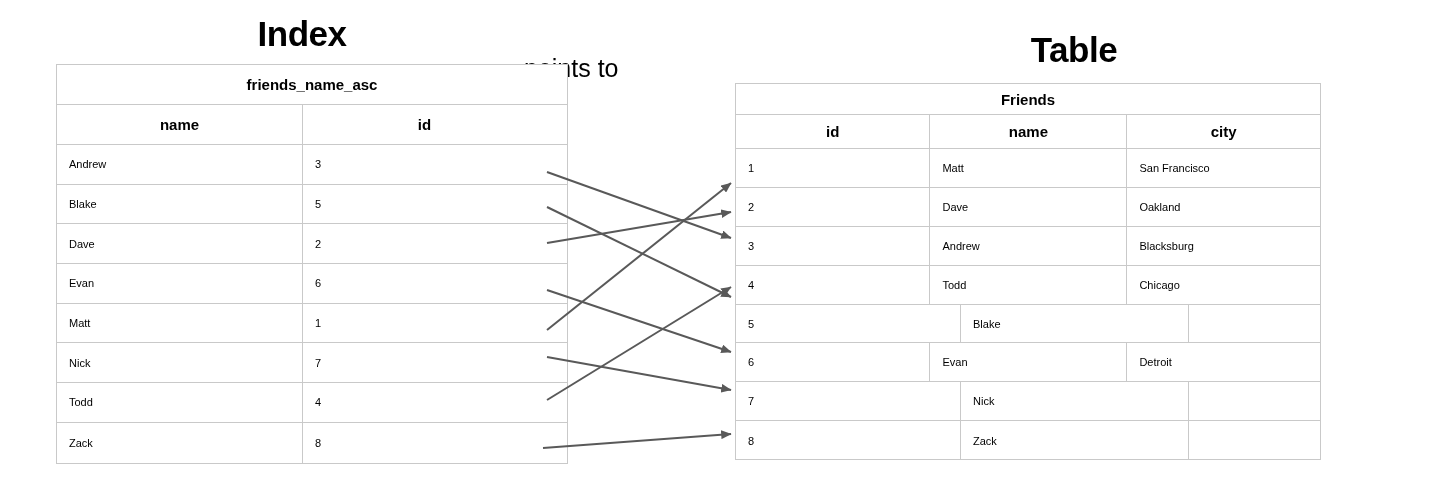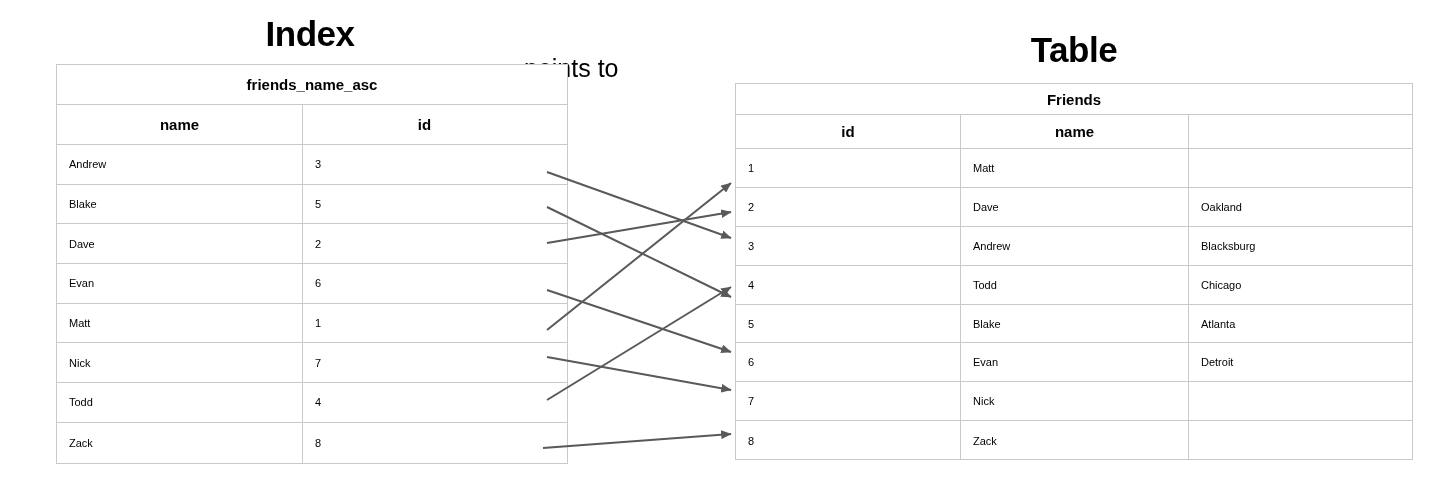--- a/index.html
+++ b/index.html
@@ -18,21 +18,21 @@
 
   
   .section-title {
     position: absolute;
     font-size: 35px;
     font-weight: bold;
     letter-spacing: -0.5px;
     line-height: 1;
     white-space: nowrap;
   }
-  #index-title { left: 8px; top: 16px; width: 604px; text-align: center; }
+  #index-title { left: 0; top: 16px; width: 604px; text-align: center; }
   #table-title { left: 735px; top: 32px; width: 678px; text-align: center; }
 
   #points-to-label {
     position: absolute;
     left: 524px;
     top: 20px;
     font-size: 25px;
     font-weight: normal;
     line-height: 1;
     white-space: nowrap;
@@ -81,21 +81,21 @@
 
   
   #index-table { left: 56px; top: 64px; width: 512px; height: 400px; }
   #index-table .caption-row { height: 40px; }
   #index-table .head-row    { height: 40px; }
   #index-table .data-row    { height: 39.7px; }
   #index-table .col-name { width: 246px; }
   #index-table .col-id   { width: 243px; }
 
   
-  #friends-table { left: 735px; top: 83px; width: 678px; height: 377px; }
+  #friends-table { left: 735px; top: 83px; width: 586px; height: 377px; }
   #friends-table .caption-row { height: 31px; }
   #friends-table .head-row    { height: 34px; }
   #friends-table .data-row    { height: 38.9px; }
   #friends-table .col-id   { width: 225px; }
   #friends-table .col-name { width: 228px; }
   #friends-table .col-city { width: 223px; }
 
   
   #arrow-layer {
     position: absolute;
@@ -158,45 +158,46 @@
     </div>
 </div>
 
 <div class="grid" id="friends-table">
   <div class="caption-row">
     <div class="cell caption-cell last">Friends</div>
   </div>
   <div class="head-row">
     <div class="cell head-cell col-id">id</div>
     <div class="cell head-cell col-name">name</div>
+    <div class="cell head-cell col-city last">city</div>
   </div>
   <div id="friends-body">
       <div class="data-row">
         <div class="cell col-id">1</div>
         <div class="cell col-name">Matt</div>
+        <div class="cell col-city last">San Francisco</div>
       </div>
       <div class="data-row">
         <div class="cell col-id">2</div>
         <div class="cell col-name">Dave</div>
         <div class="cell col-city last">Oakland</div>
       </div>
       <div class="data-row">
         <div class="cell col-id">3</div>
         <div class="cell col-name">Andrew</div>
         <div class="cell col-city last">Blacksburg</div>
       </div>
       <div class="data-row">
         <div class="cell col-id">4</div>
         <div class="cell col-name">Todd</div>
         <div class="cell col-city last">Chicago</div>
       </div>
       <div class="data-row">
         <div class="cell col-id">5</div>
         <div class="cell col-name">Blake</div>
-        <div class="cell col-city last">Atlanta</div>
       </div>
       <div class="data-row">
         <div class="cell col-id">6</div>
         <div class="cell col-name">Evan</div>
         <div class="cell col-city last">Detroit</div>
       </div>
       <div class="data-row">
         <div class="cell col-id">7</div>
         <div class="cell col-name">Nick</div>
       </div>

